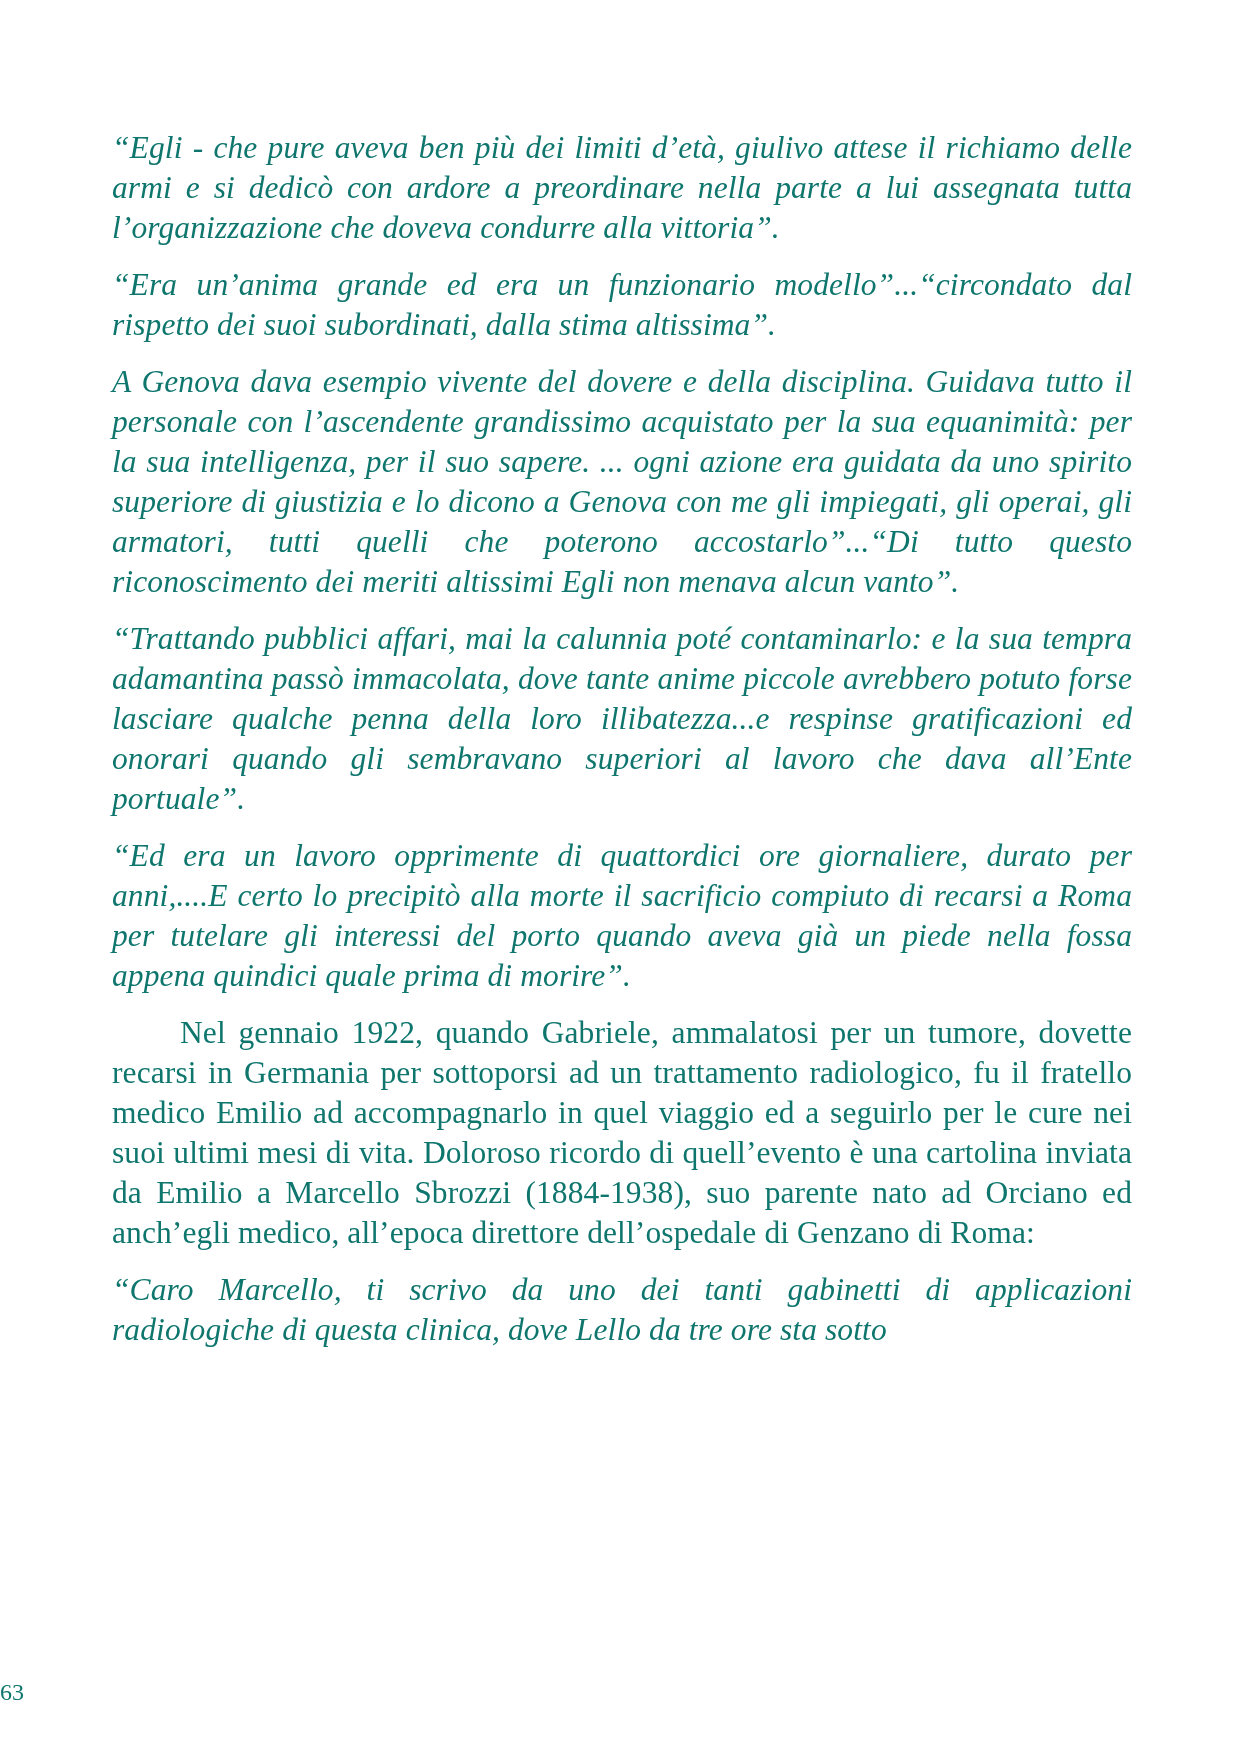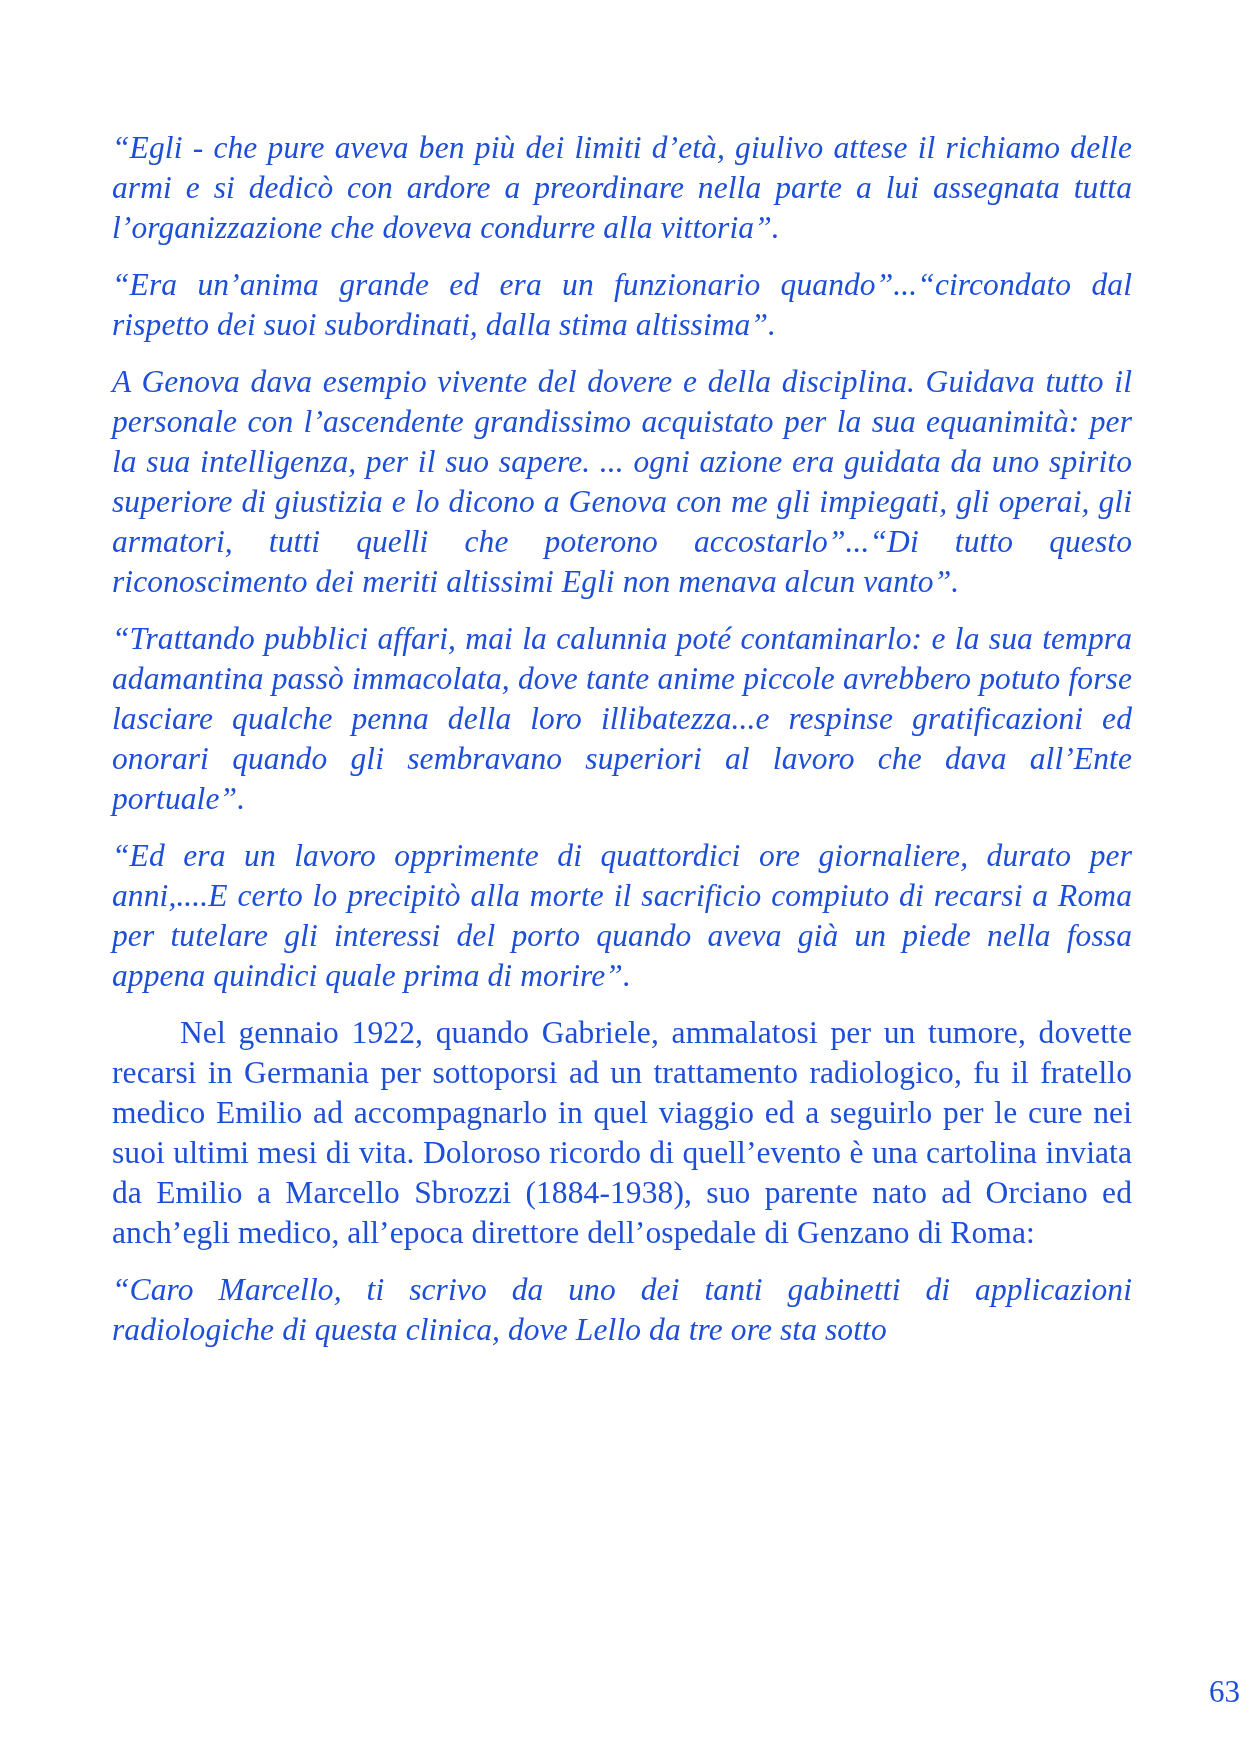--- a/index.html
+++ b/index.html
@@ -11,49 +11,49 @@
     position: relative;
     width: 1240px;
     height: 1754px;
     margin: 0 auto;
     background: #ffffff;
     box-sizing: border-box;
     padding: 128px 108px 0 112px;
     font-family: "Liberation Serif", "DejaVu Serif", serif;
     font-size: 31.5px;
     line-height: 40px;
-    color: #1d4ed8;
+    color: #0f766e;
     overflow: hidden;
   }
   .para {
     margin: 0 0 17px 0;
     text-align: justify;
     letter-spacing: 0.1px;
   }
   .para.quote {
     font-style: italic;
   }
   .para.body-indent {
     text-indent: 68px;
   }
   .page-number {
     position: absolute;
     left: 0;
     bottom: 42px;
     width: 100%;
-    text-align: right;
-    font-size: 31px;
+    text-align: left;
+    font-size: 24px;
     font-style: normal;
   }
 </style>
 </head>
 <body>
 
 <div class="page">
   <p class="para quote">“Egli - che pure aveva ben più dei limiti d’età, giulivo attese il richiamo delle armi e si dedicò con ardore a preordinare nella parte a lui assegnata tutta l’organizzazione che doveva condurre alla vittoria”.</p>
-  <p class="para quote">“Era un’anima grande ed era un funzionario quando”...“circondato dal rispetto dei suoi subordinati, dalla stima altissima”.</p>
+  <p class="para quote">“Era un’anima grande ed era un funzionario modello”...“circondato dal rispetto dei suoi subordinati, dalla stima altissima”.</p>
   <p class="para quote">A Genova dava esempio vivente del dovere e della disciplina. Guidava tutto il personale con l’ascendente grandissimo acquistato per la sua equanimità: per la sua intelligenza, per il suo sapere. ... ogni azione era guidata da uno spirito superiore di giustizia e lo dicono a Genova con me gli impiegati, gli operai, gli armatori, tutti quelli che poterono accostarlo”...“Di tutto questo riconoscimento dei meriti altissimi Egli non menava alcun vanto”.</p>
   <p class="para quote">“Trattando pubblici affari, mai la calunnia poté contaminarlo: e la sua tempra adamantina passò immacolata, dove tante anime piccole avrebbero potuto forse lasciare qualche penna della loro illibatezza...e respinse gratificazioni ed onorari quando gli sembravano superiori al lavoro che dava all’Ente portuale”.</p>
   <p class="para quote">“Ed era un lavoro opprimente di quattordici ore giornaliere, durato per anni,....E certo lo precipitò alla morte il sacrificio compiuto di recarsi a Roma per tutelare gli interessi del porto quando aveva già un piede nella fossa appena quindici quale prima di morire”.</p>
   <p class="para body-indent">Nel gennaio 1922, quando Gabriele, ammalatosi per un tumore, dovette recarsi in Germania per sottoporsi ad un trattamento radiologico, fu il fratello medico Emilio ad accompagnarlo in quel viaggio ed a seguirlo per le cure nei suoi ultimi mesi di vita. Doloroso ricordo di quell’evento è una cartolina inviata da Emilio a Marcello Sbrozzi (1884-1938), suo parente nato ad Orciano ed anch’egli medico, all’epoca direttore dell’ospedale di Genzano di Roma:</p>
   <p class="para quote">“Caro Marcello, ti scrivo da uno dei tanti gabinetti di applicazioni radiologiche di questa clinica, dove Lello da tre ore sta sotto</p>
   <div class="page-number">63</div>
 </div>
 
 </body></html>

